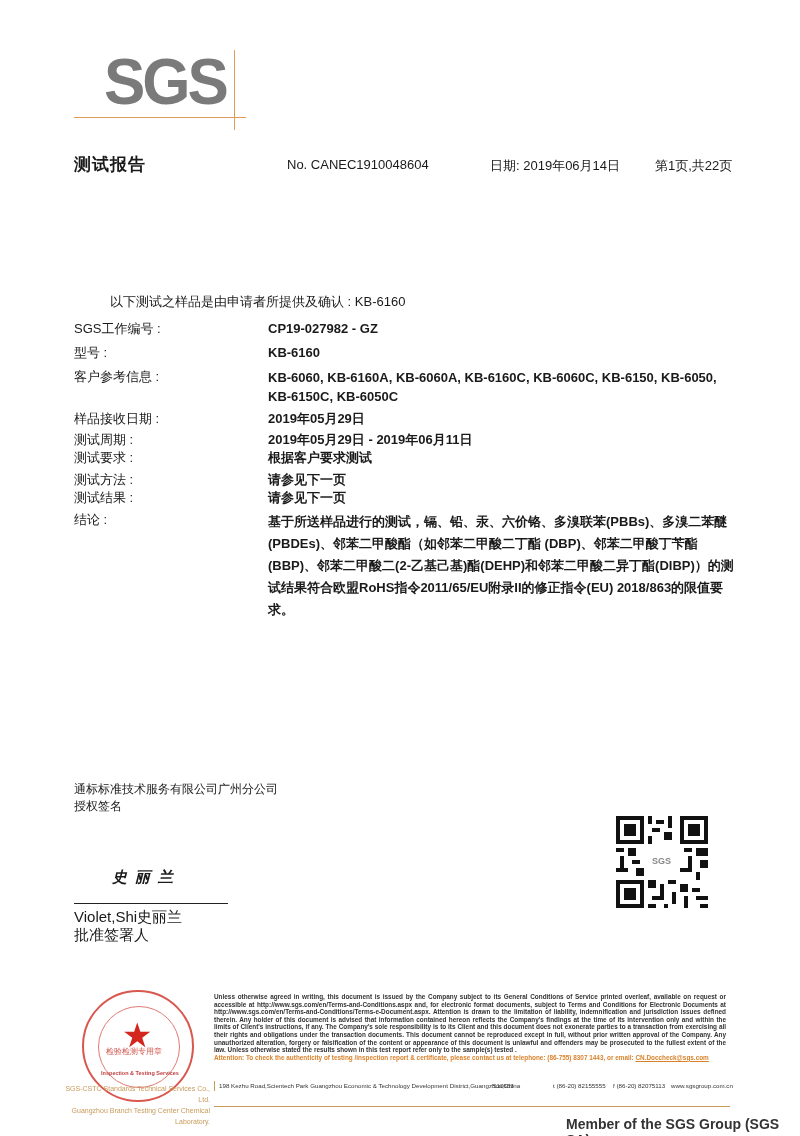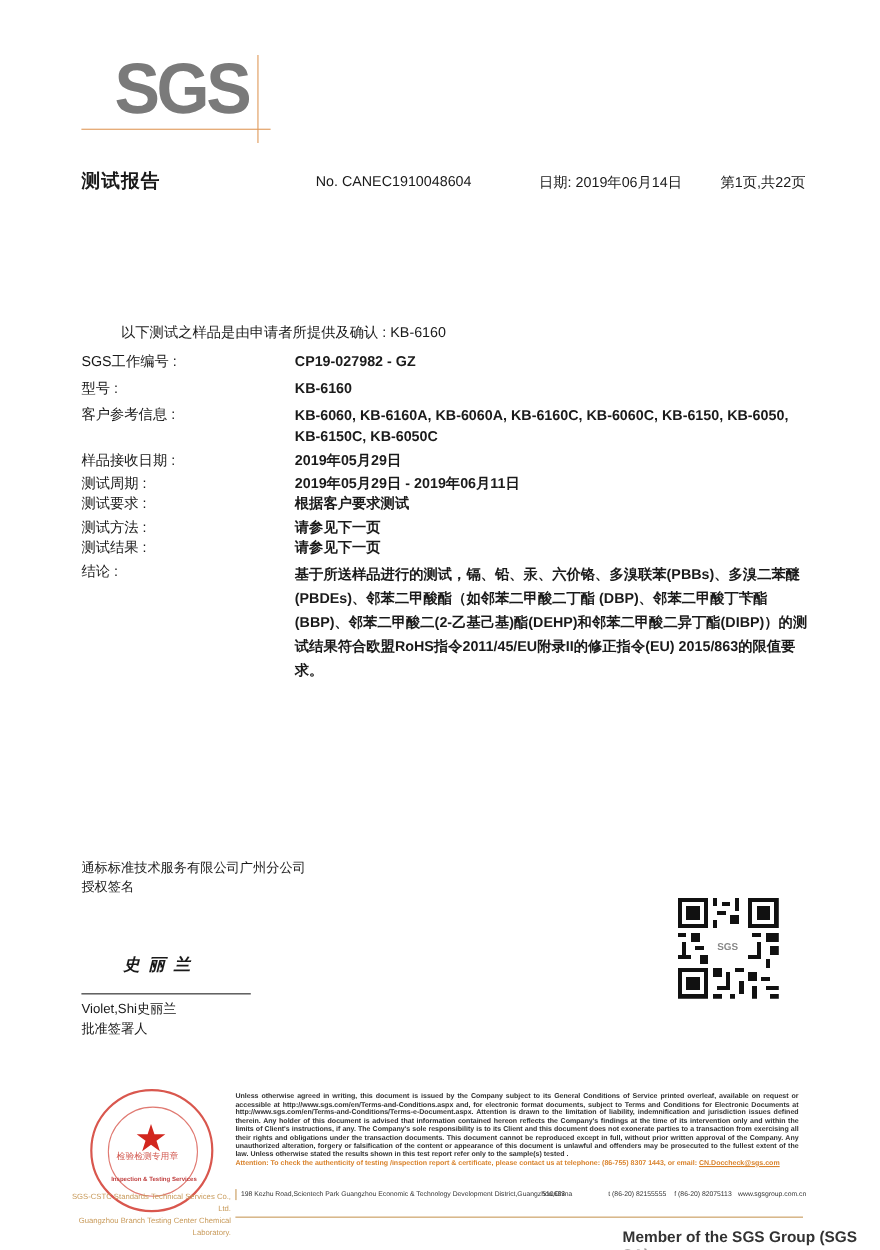--- a/index.html
+++ b/index.html
@@ -22,21 +22,21 @@
 
     .intro { left: 74px; top: 293px; font-size: 13px; margin-left: 36px; }
     .row { position: absolute; left: 74px; font-size: 13px; line-height: 17px; }
     .row .lbl { position: absolute; left: 0; top: 0; width: 180px; white-space: nowrap; }
     .row .val { position: absolute; left: 194px; top: 0; width: 470px; font-weight: bold; }
     .conclusion .val { width: 475px; line-height: 22px; }
 
     .company { left: 74px; top: 781px; font-size: 12px; line-height: 17px; }
     .signature { left: 112px; top: 868px; font-size: 15px; font-family: "DejaVu Serif", serif; font-style: italic; font-weight: bold; letter-spacing: 8px; }
     .sig-line { left: 74px; top: 903px; width: 154px; height: 1px; background: #222; }
-    .signer { left: 74px; top: 908px; font-size: 12px; line-height: 18px; }
+    .signer { left: 74px; top: 908px; font-size: 15px; line-height: 18px; }
 
     .qr { left: 616px; top: 816px; width: 92px; height: 92px; }
 
     .stamp { left: 82px; top: 990px; width: 112px; height: 112px; border: 2px solid #d9574e; border-radius: 50%; box-sizing: border-box; }
     .stamp-inner { position: absolute; left: 14px; top: 14px; width: 80px; height: 80px; border: 1px solid #e07a72; border-radius: 50%; }
     .stamp-star { position: absolute; left: 38px; top: 26px; font-size: 34px; color: #d2261e; line-height: 1; }
     .stamp-cn { position: absolute; left: 22px; top: 54px; font-size: 8px; color: #d2574e; width: 68px; }
     .stamp-en { position: absolute; left: 16px; top: 78px; font-size: 5.5px; color: #c04040; width: 80px; text-align: center; font-weight: bold; }
     .lab-name { left: 60px; top: 1083px; width: 150px; font-size: 7px; line-height: 11px; color: #c89a5a; text-align: right; }
 
@@ -96,21 +96,21 @@
 <div class="row" style="top:471px">
   <span class="lbl">测试方法 :</span>
   <span class="val">请参见下一页</span>
 </div>
 <div class="row" style="top:489px">
   <span class="lbl">测试结果 :</span>
   <span class="val">请参见下一页</span>
 </div>
 <div class="row conclusion" style="top:511px">
   <span class="lbl">结论 :</span>
-  <span class="val">基于所送样品进行的测试，镉、铅、汞、六价铬、多溴联苯(PBBs)、多溴二苯醚(PBDEs)、邻苯二甲酸酯（如邻苯二甲酸二丁酯 (DBP)、邻苯二甲酸丁苄酯(BBP)、邻苯二甲酸二(2-乙基己基)酯(DEHP)和邻苯二甲酸二异丁酯(DIBP)）的测试结果符合欧盟RoHS指令2011/45/EU附录II的修正指令(EU) 2015/863的限值要求。</span>
+  <span class="val">基于所送样品进行的测试，镉、铅、汞、六价铬、多溴联苯(PBBs)、多溴二苯醚(PBDEs)、邻苯二甲酸酯（如邻苯二甲酸二丁酯 (DBP)、邻苯二甲酸丁苄酯(BBP)、邻苯二甲酸二(2-乙基己基)酯(DEHP)和邻苯二甲酸二异丁酯(DIBP)）的测试结果符合欧盟RoHS指令2011/65/EU附录II的修正指令(EU) 2018/863的限值要求。</span>
 </div>
 
 <div class="abs company">
   <div>通标标准技术服务有限公司广州分公司</div>
   <div>授权签名</div>
 </div>
 <div class="abs signature">史丽兰</div>
 <div class="abs sig-line"></div>
 <div class="abs signer">
   <div>Violet,Shi史丽兰</div>

